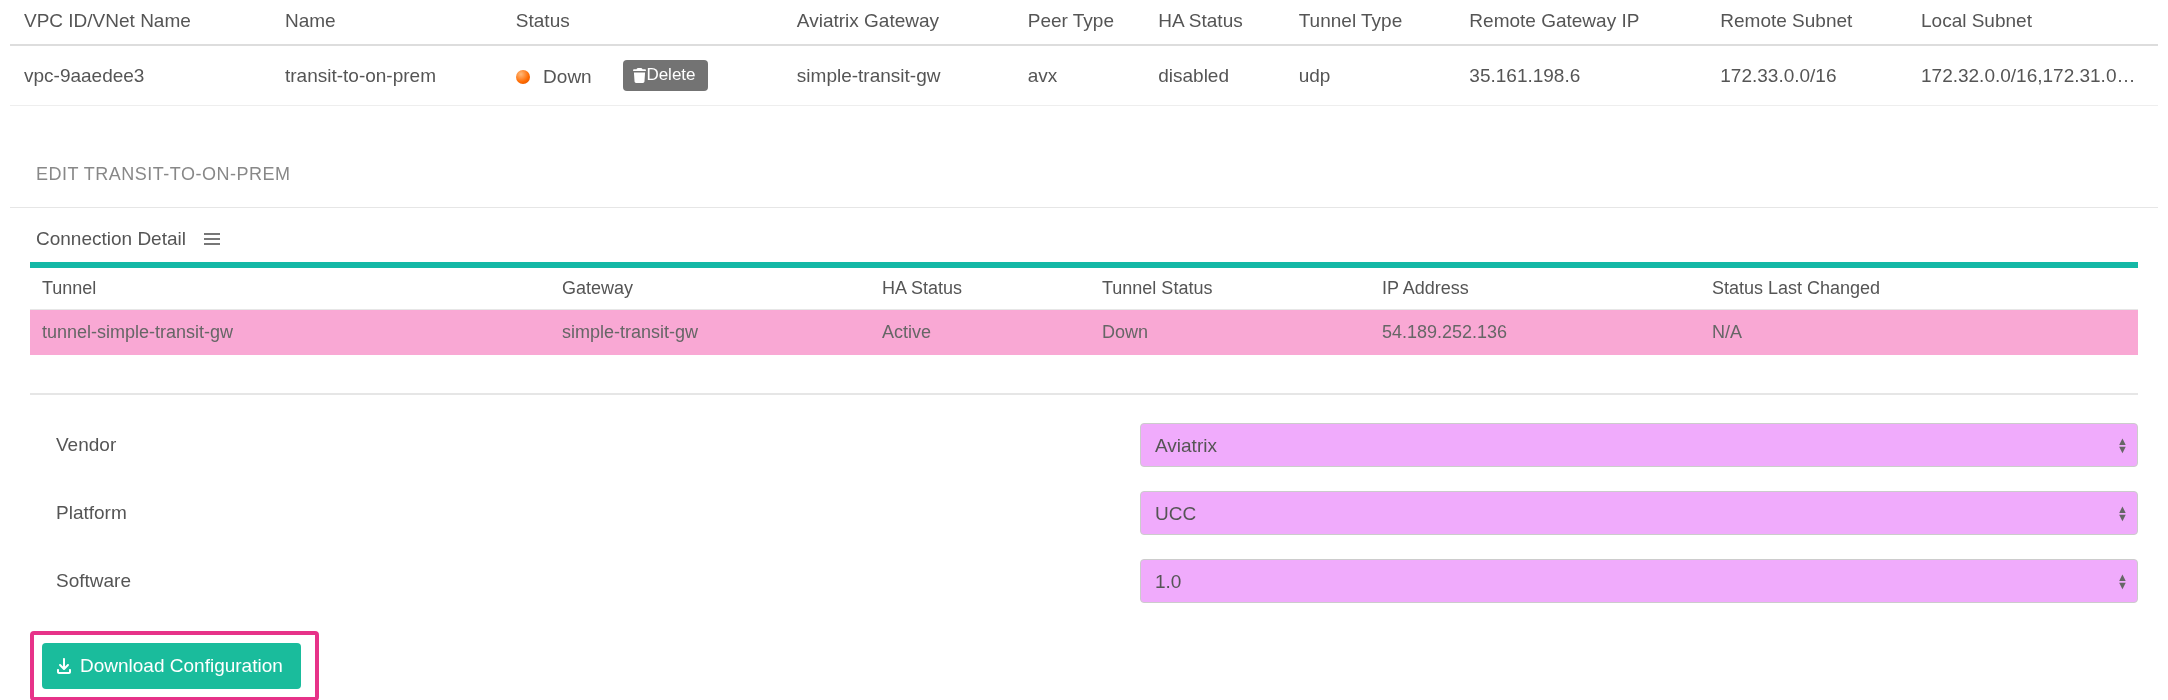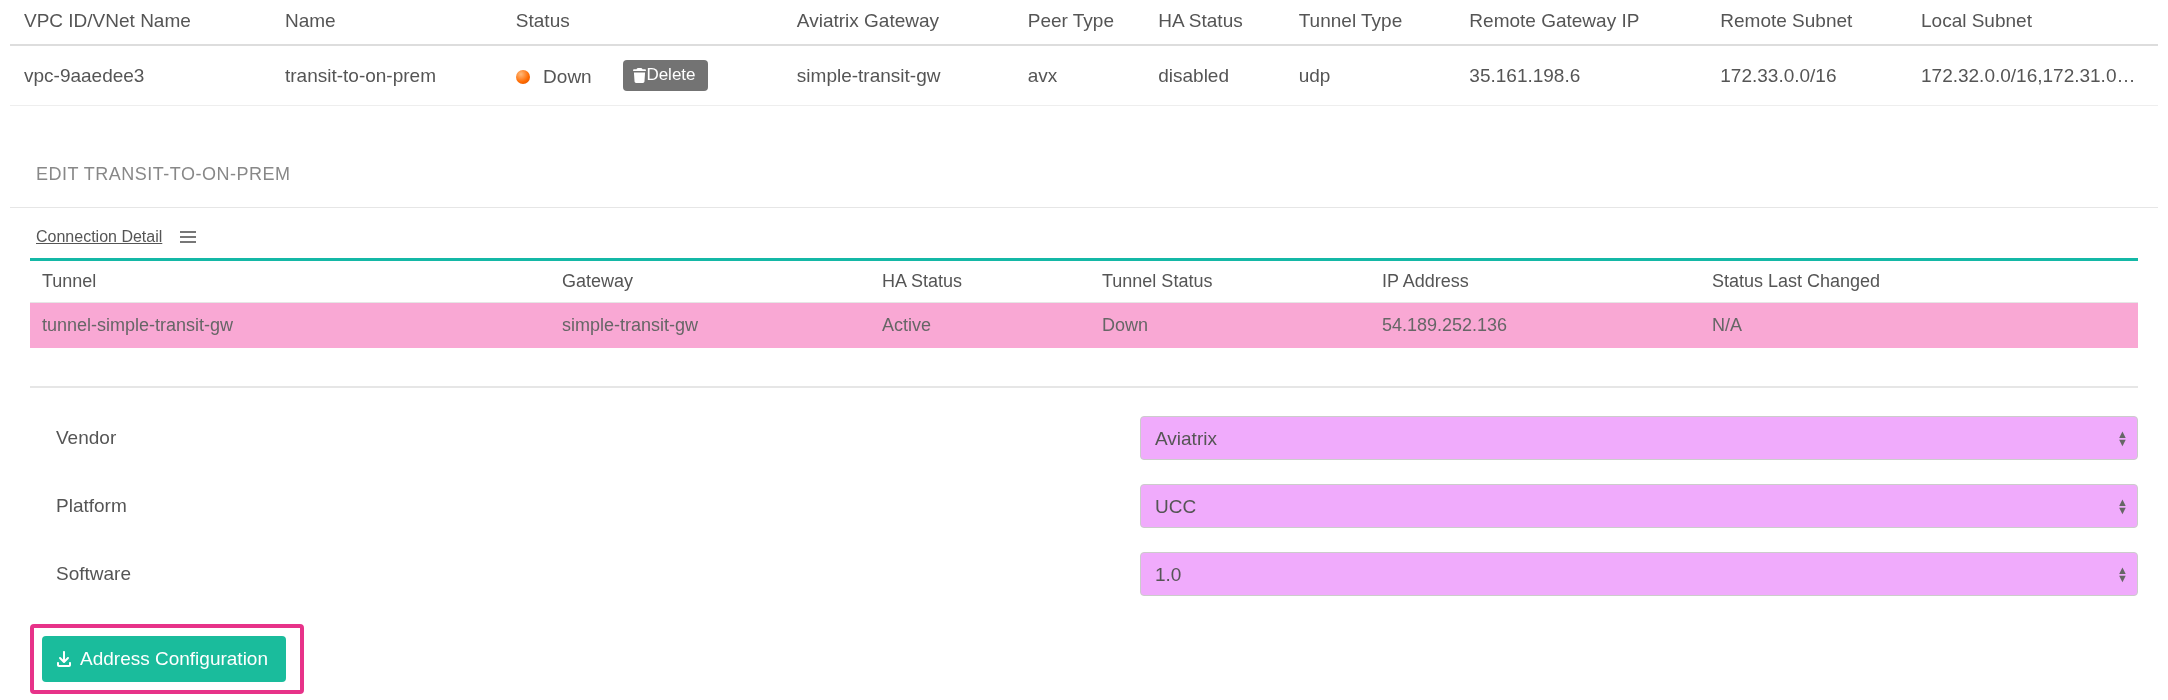--- a/index.html
+++ b/index.html
@@ -86,44 +86,43 @@
     border-bottom: 1px solid #e6e6e6;
   }
 
   .section {
     padding: 20px 20px 8px 20px;
   }
   .section-header {
     display: flex;
     align-items: center;
     gap: 18px;
-    font-size: 16px;
+    font-size: 19px;
     color: #555;
     padding: 0 6px 12px 6px;
-    text-decoration: underline;
   }
   .hamburger-icon {
     width: 16px; height: 13px; cursor: pointer;
   }
   .hamburger-icon div {
     height: 2px; background: #777; margin-bottom: 3px;
   }
 
   
   .detail-table {
     width: 100%;
     border-collapse: collapse;
     font-size: 18px;
   }
   .detail-table th {
     text-align: left;
     font-weight: 400;
     color: #555;
     padding: 10px 10px 10px 12px;
-    border-top: 3px solid #14b8a6;
+    border-top: 6px solid #14b8a6;
     border-bottom: 1px solid #e6e6e6;
   }
   .detail-table td {
     padding: 12px 10px 12px 12px;
     color: #666;
     background: #f9a8d4;
   }
   .dcol-tunnel { width: 520px; }
   .dcol-gw     { width: 320px; }
   .dcol-ha     { width: 220px; }
@@ -317,19 +316,19 @@
         <div class="select-arrows">▲<br>▼</div>
       </div>
     </div>
 
     <div class="download-row">
       <span class="highlight-box">
         <button class="download-btn">
           <svg viewBox="0 0 512 512">
               <path d="M256 0c18 0 32 14 32 32v242l73-73c13-13 33-13 45 0 13 12 13 33 0 45L279 374c-13 12-33 12-46 0L106 246c-13-12-13-33 0-45 12-13 32-13 45 0l73 73V32c0-18 14-32 32-32zM64 352c18 0 32 14 32 32v64h320v-64c0-18 14-32 32-32s32 14 32 32v64c0 35-29 64-64 64H96c-35 0-64-29-64-64v-64c0-18 14-32 32-32z"></path>
             </svg>
-          <span>Address Configuration</span>
+          <span>Download Configuration</span>
         </button>
       </span>
     </div>
 
   </div>
 </div>
 
 </body></html>

